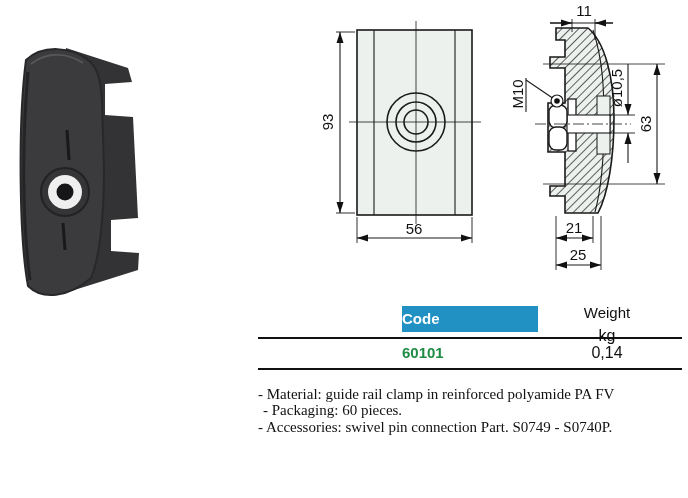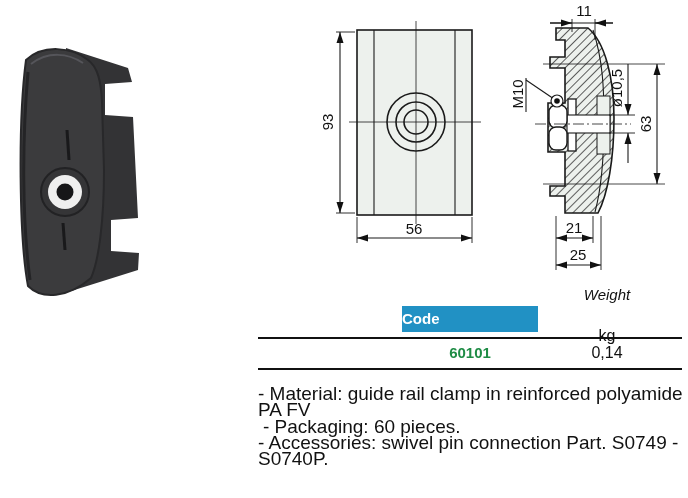--- a/index.html
+++ b/index.html
@@ -8,31 +8,31 @@
     position:relative; width:688px; height:498px; background:#ffffff;
     font-family:"Liberation Sans", sans-serif; color:#111; overflow:hidden;
   }
   .abs { position:absolute; }
   svg text { font-family:"Liberation Sans", sans-serif; fill:#111; }
   .dimtxt { font-size:15px; }
   .code-header {
     left:402px; top:306px; width:136px; height:26px;
     color:#fff; font-weight:bold; font-size:15px; text-align:left; line-height:26px;
   }
-  .weight-header { left:563px; top:285px; width:88px; text-align:center; font-size:15px; line-height:20px;font-style:italic; }
+  .weight-header { left:563px; top:303px; width:88px; text-align:center; font-size:15px; line-height:20px; }
   .weight-unit   { left:563px; top:306px; width:88px; text-align:center; font-size:16px; line-height:20px;margin-top:20px; }
   .rule { left:258px; width:424px; height:0; border-top:2px solid #111; }
   .rule-top { top:337px; }
   .rule-bottom { top:368px; }
   .code-value {
-    left:402px; top:344px; width:136px; text-align:center;
+    left:402px; top:344px; width:136px; 
     font-weight:bold; font-size:15px;
   }
   .weight-value { left:563px; top:344px; width:88px; text-align:center; font-size:16px; }
-  .notes { left:258px; top:386px; width:426px; font-size:19px; line-height:16.3px; }
+  .notes { left:258px; top:386px; width:426px; font-size:15px; line-height:16.3px;font-family:Liberation Serif, serif; }
   .notes .indent1 { padding-left:10px; }
   .notes .indent-half { padding-left:5px; }
 </style>
 </head>
 <body>
 
 <div class="page">
 
   <svg class="abs" style="left:8px; top:20px;" width="145" height="295" viewBox="0 0 145 295">
 

